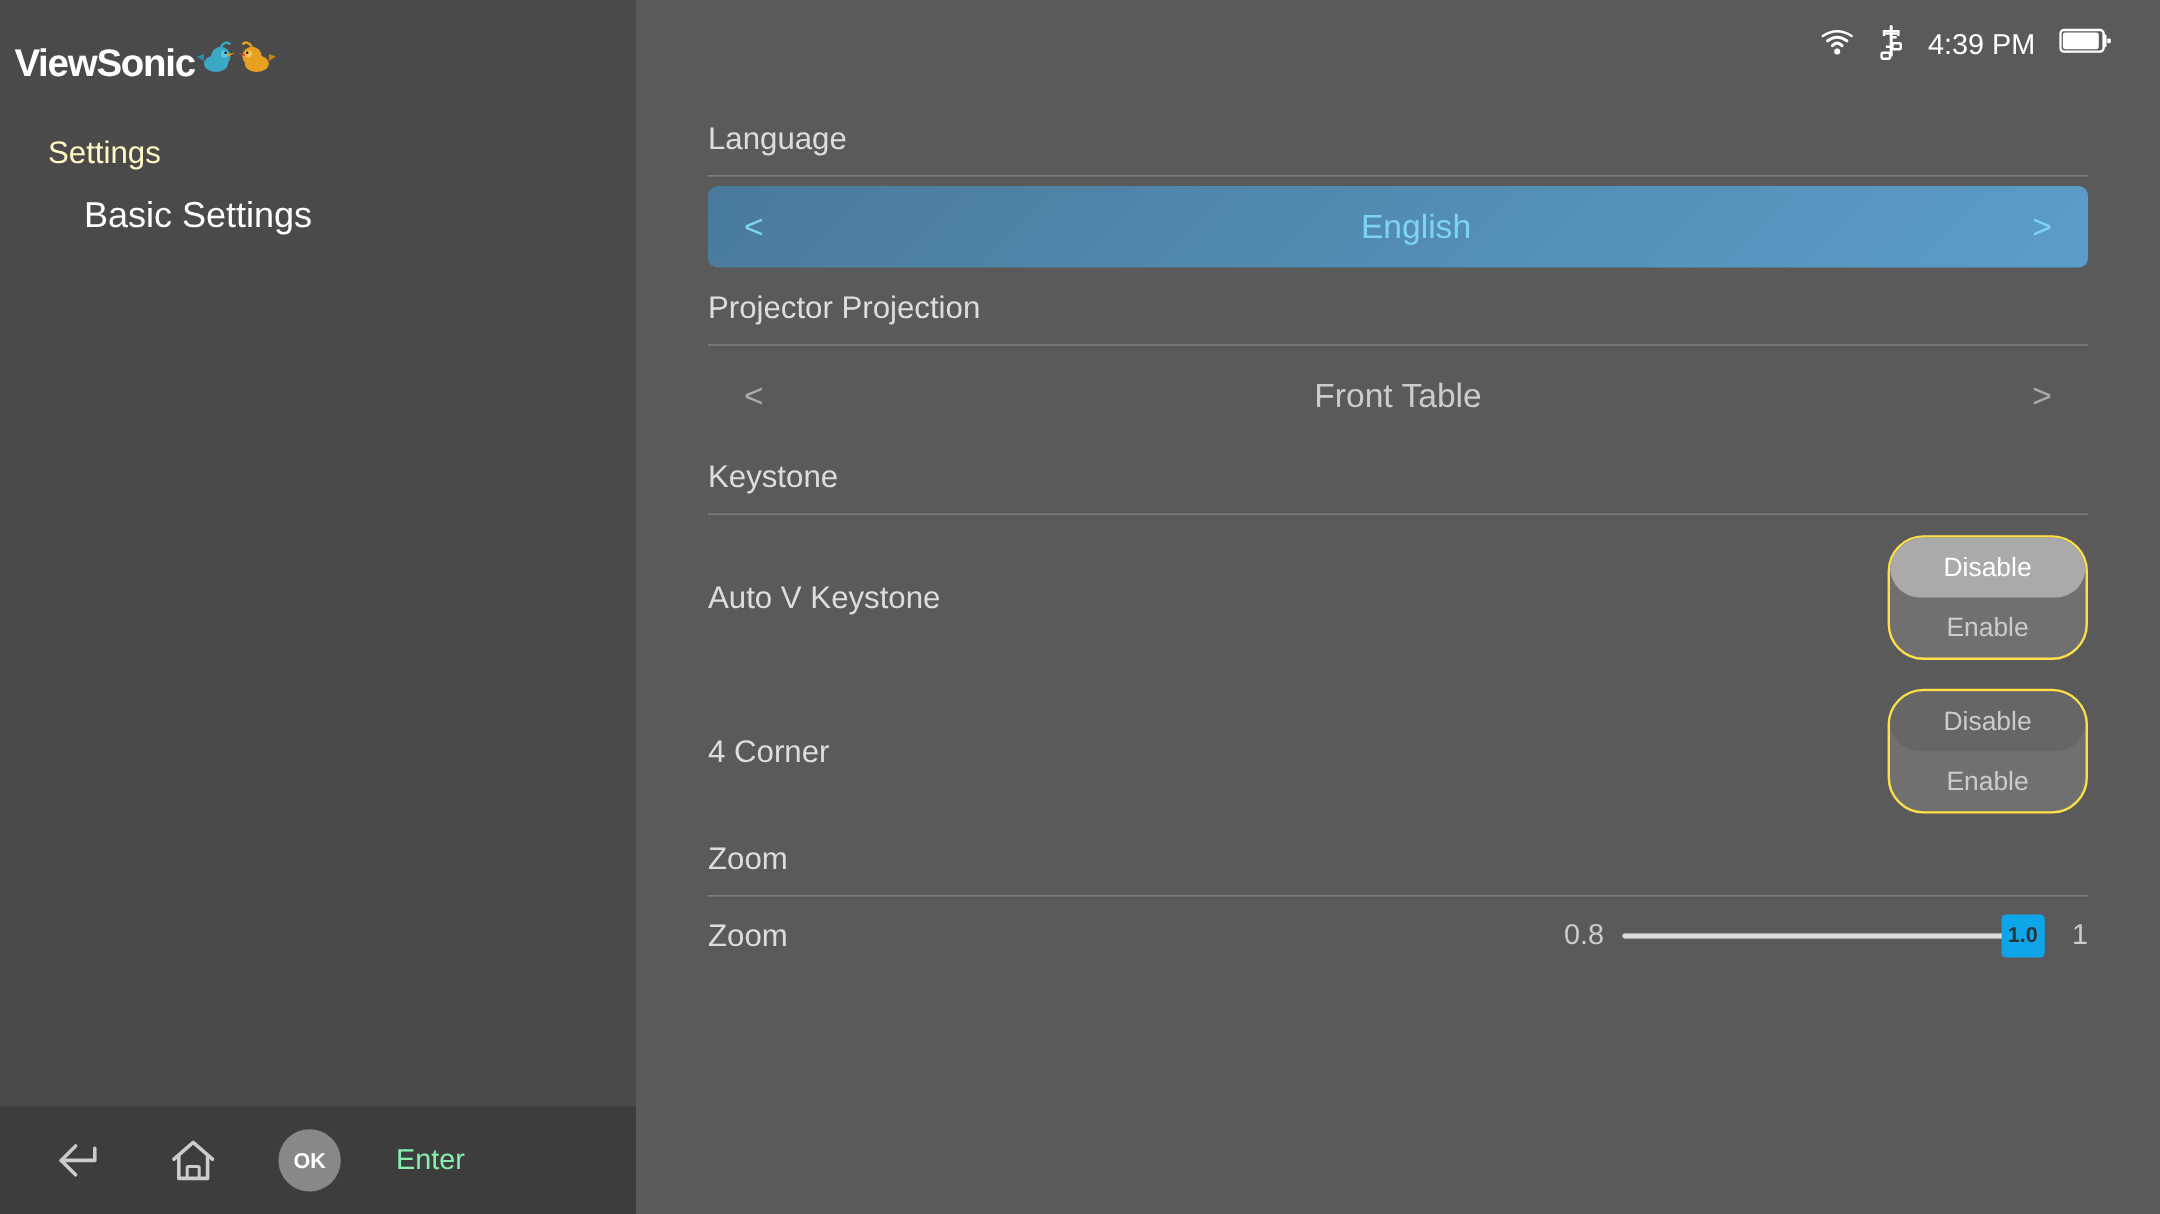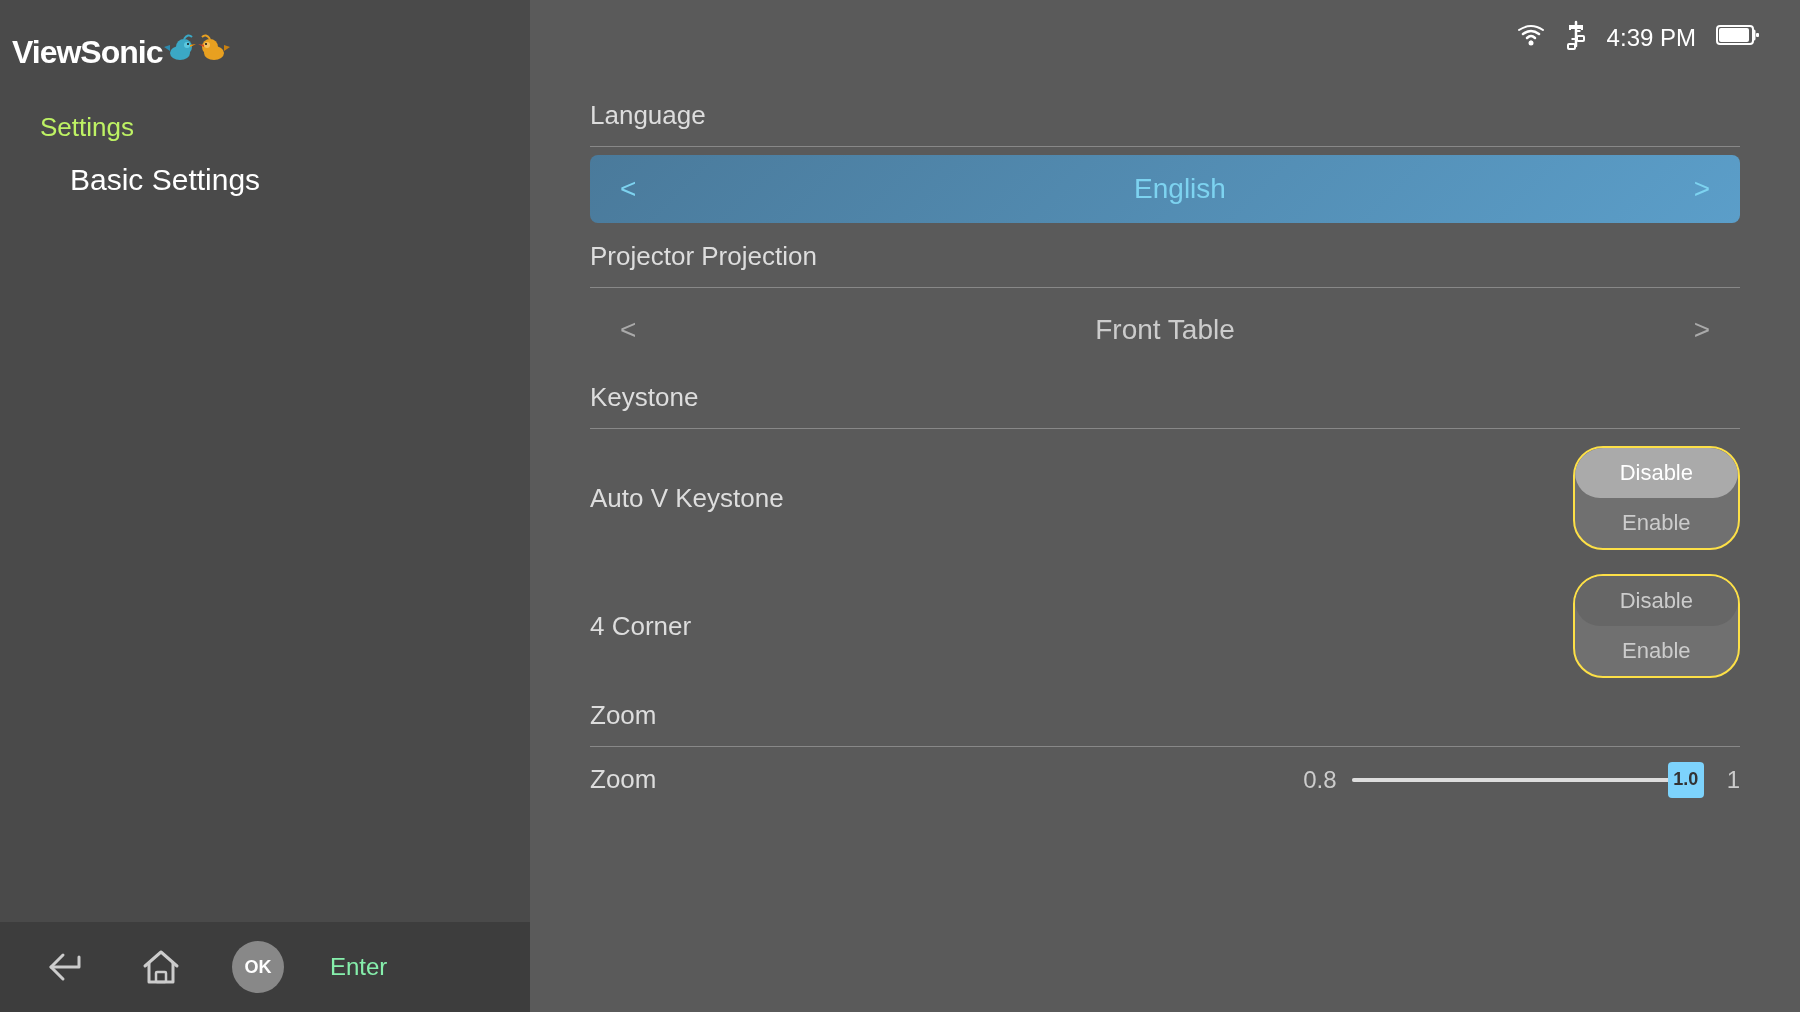--- a/index.html
+++ b/index.html
@@ -36,21 +36,21 @@
     .logo-text {
       font-size: 32px;
       font-weight: bold;
       color: #ffffff;
       letter-spacing: -1px;
     }
 
     .sidebar-settings-label {
       padding: 20px 40px 10px 40px;
       font-size: 26px;
-      color: #bef264;
+      color: #fef9c3;
       font-weight: 300;
     }
 
     .sidebar-basic-settings-label {
       padding: 10px 40px 10px 70px;
       font-size: 30px;
       color: #ffffff;
       font-weight: 500;
     }
 
@@ -300,21 +300,21 @@
       width: 100%;
     }
 
     .zoom-thumb {
       position: absolute;
       right: -2px;
       top: 50%;
       transform: translateY(-50%);
       width: 36px;
       height: 36px;
-      background-color: #7dd3fc;
+      background-color: #0ea5e9;
       border-radius: 4px;
       display: flex;
       align-items: center;
       justify-content: center;
       font-size: 18px;
       color: #333333;
       font-weight: bold;
     }
 
     .zoom-max {

